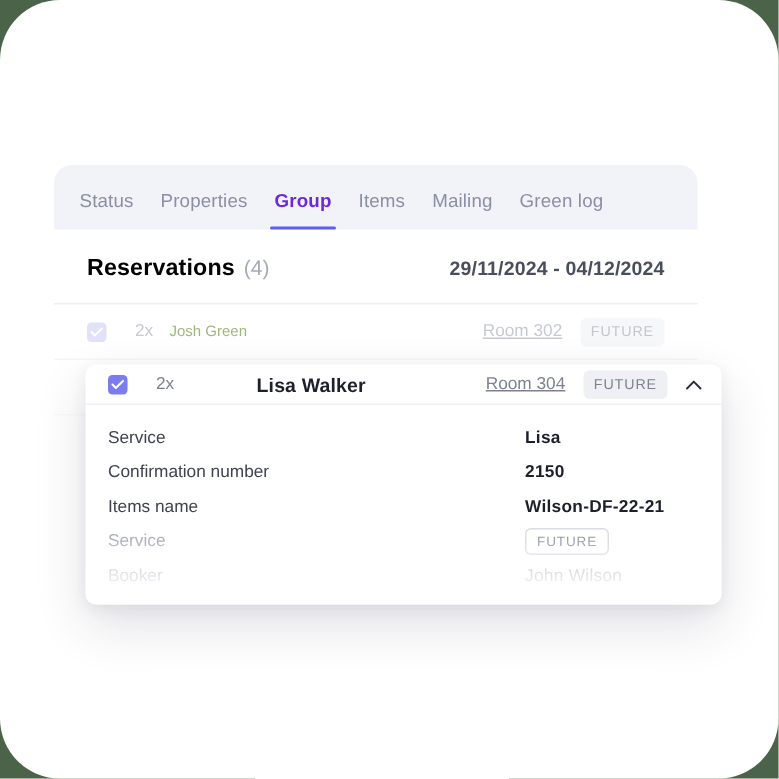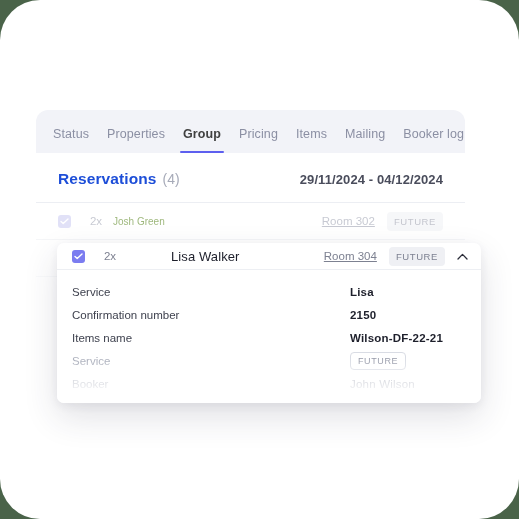--- a/index.html
+++ b/index.html
@@ -45,21 +45,21 @@
   }
   .tab {
     position: relative;
     font-size: 12.5px;
     color: #8b8fa3;
     padding: 0 9px 12px 9px;
     white-space: nowrap;
     letter-spacing: .1px;
   }
   .tab.active {
-    color: #404040;
+    color: #6d28d9;
     font-weight: 700;
   }
   .tab.active::after {
     content: "";
     position: absolute;
     left: 6px;
     right: 6px;
     bottom: 0;
     height: 2.5px;
     background: #5d5fef;
@@ -71,21 +71,21 @@
     display: flex;
     align-items: baseline;
     justify-content: space-between;
     padding: 17px 22px 14px 22px;
     border-bottom: 1px solid #eceef3;
   }
   #title-left { display: flex; align-items: baseline; gap: 6px; }
   #res-title {
     font-size: 15.5px;
     font-weight: 700;
-    color: #1d4ed8;
+    color: #000000;
     letter-spacing: .1px;
   }
   #res-count { font-size: 14px; color: #a6aab8; }
   #daterange {
     font-size: 13px;
     color: #4a4d5c;
     font-weight: 600;
     letter-spacing: .1px;
   }
 
@@ -152,21 +152,21 @@
   #popup-head {
     display: flex;
     align-items: center;
     height: 27px;
     padding: 0 13px 0 15px;
     border-bottom: 1px solid #edeff3;
   }
   #popup-head .guest {
     font-size: 13px;
     color: #1d1f2b;
-    font-weight: 400;
+    font-weight: 700;
     letter-spacing: .1px;
     padding-left: 44px;
   }
   #popup-head .qty { color: #7d8191; }
   #popup-head .room { color: #7d8191; font-size: 11.5px; }
   #popup-head .badge { color: #7d8191; background: #eff0f4; }
   #chev { margin-left: 12px; display: flex; }
 
   #detail-list { padding: 10px 0 8px 0; }
   .drow {
@@ -213,24 +213,23 @@
 <body>
 
 <div id="stage">
 
   <div id="card">
 
     <div id="tabbar">
         <div class="tab">Status</div>
         <div class="tab">Properties</div>
         <div class="tab active">Group</div>
-        <div class="tab">Pricing</div>
         <div class="tab">Items</div>
         <div class="tab">Mailing</div>
-        <div class="tab">Booker log</div>
+        <div class="tab">Green log</div>
       </div>
 
     <div id="titlerow">
       <div id="title-left">
         <span id="res-title">Reservations</span>
         <span id="res-count">(4)</span>
       </div>
       <span id="daterange">29/11/2024 - 04/12/2024</span>
     </div>
 

